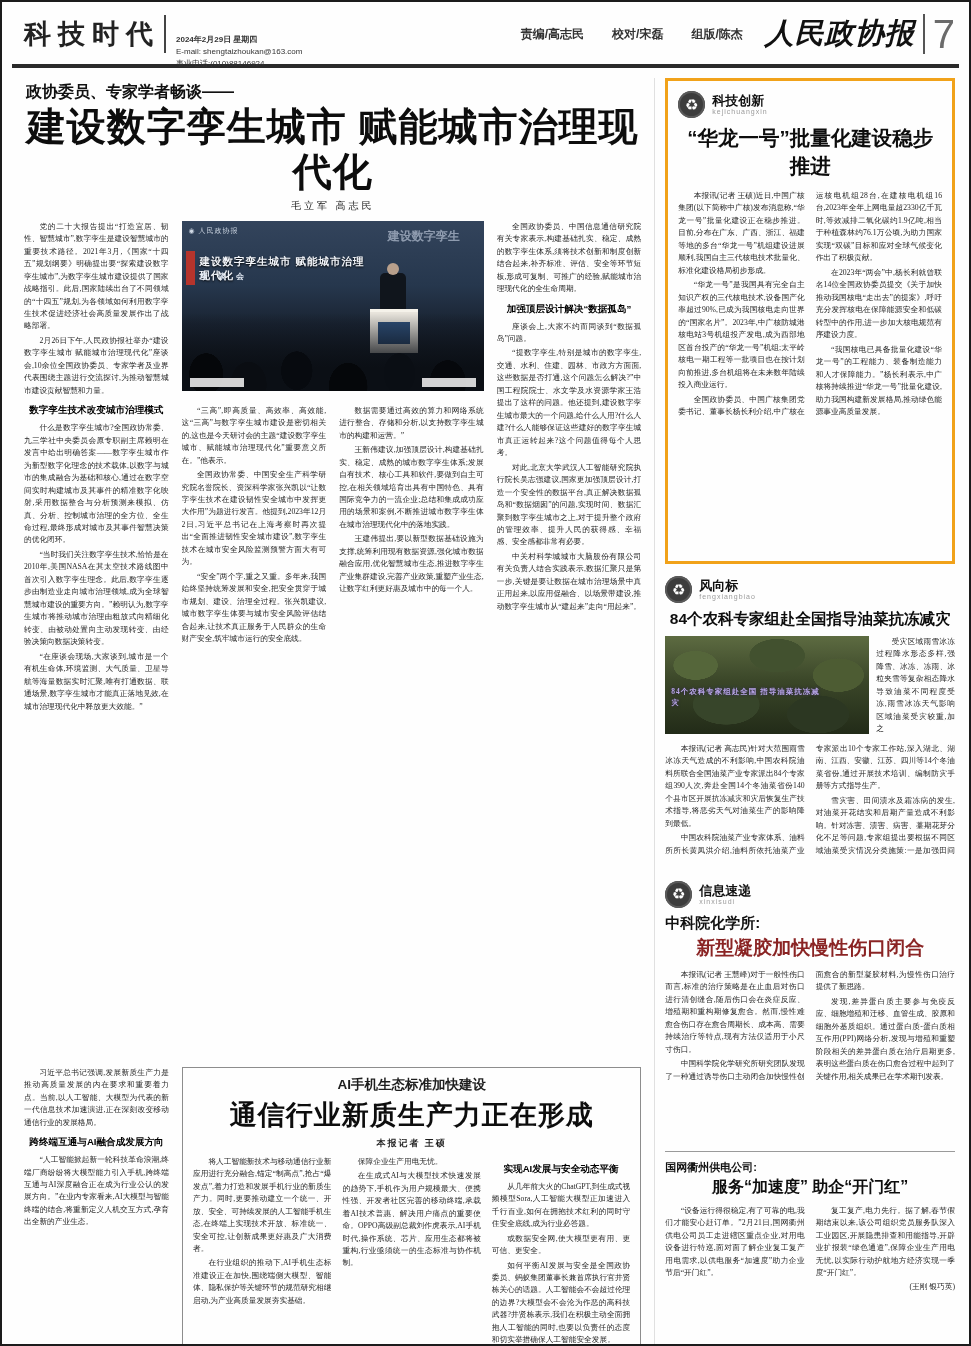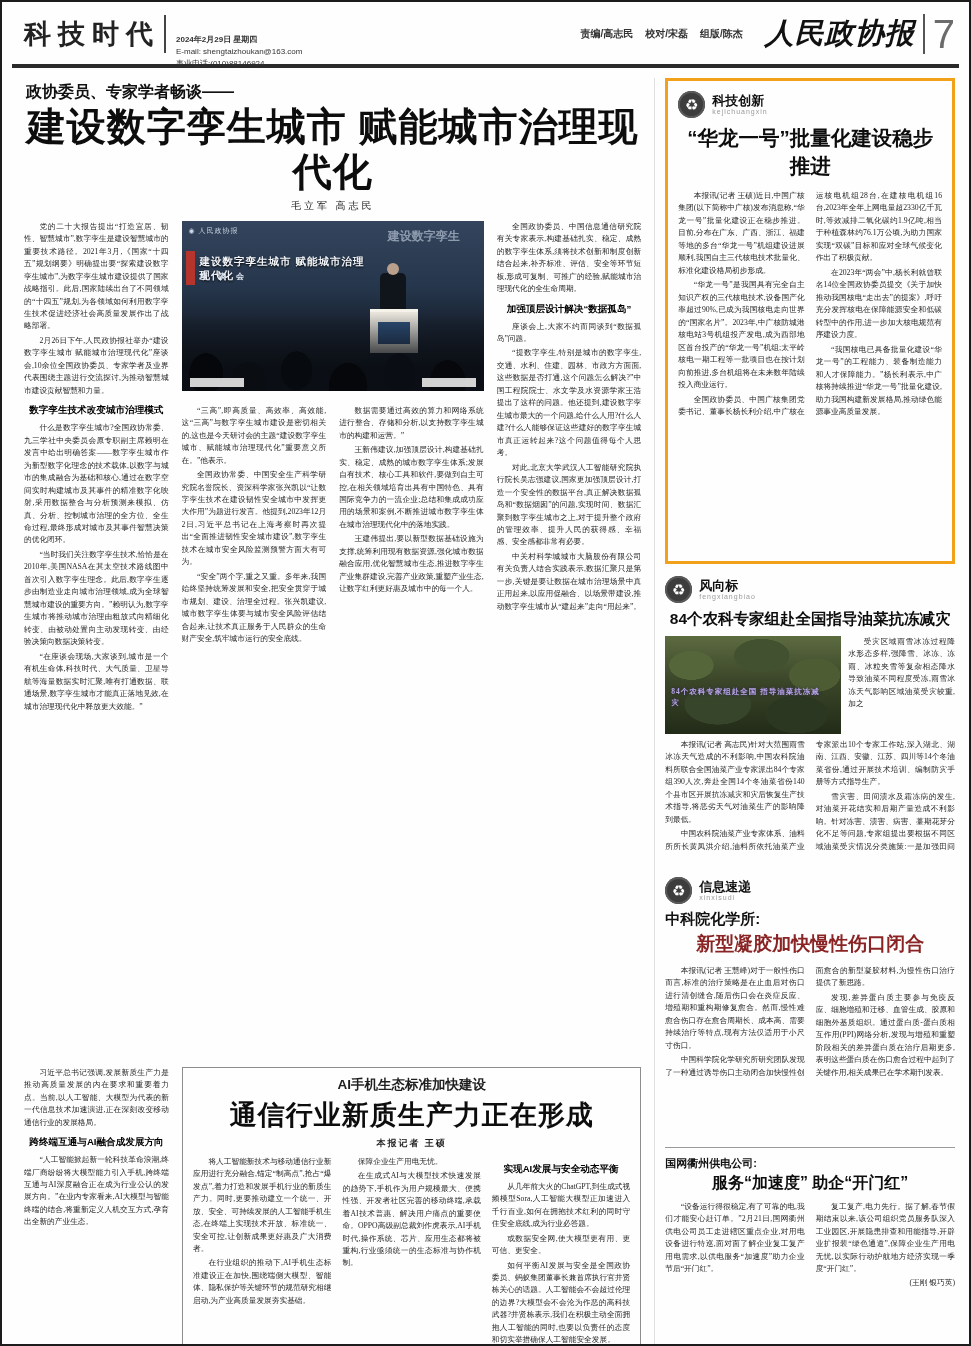--- a/index.html
+++ b/index.html
@@ -9,21 +9,21 @@
     border:2px solid #1c1c1c;position:relative;overflow:hidden;
     font-family:"Liberation Serif","DejaVu Serif",serif;color:#1e1e1e;
   }
   
   .hdr{display:flex;align-items:center;height:52px;margin:6px 14px 0 22px;}
   .hdr-section{font-family:"Liberation Sans",sans-serif;font-weight:900;font-size:27px;letter-spacing:7px;color:#222;white-space:nowrap;}
   .hdr-v{width:2px;height:38px;background:#444;margin:0 10px 0 4px;}
   .hdr-pub{font-family:"Liberation Sans",sans-serif;font-size:8px;line-height:1.5;color:#333;}
   .hdr-pub .d{font-weight:700;margin-top:35px;}
   .hdr-spacer{flex:1;}
-  .hdr-editors{font-family:"Liberation Sans",sans-serif;font-size:10px;font-weight:700;color:#333;display:flex;gap:12px;margin-right:22px;}
+  .hdr-editors{font-family:"Liberation Sans",sans-serif;font-size:12px;font-weight:700;color:#333;display:flex;gap:28px;margin-right:22px;}
   .hdr-mast{font-size:29px;font-weight:900;font-style:italic;letter-spacing:1px;color:#111;white-space:nowrap;}
   .hdr-pageno{font-family:"Liberation Sans",sans-serif;font-size:40px;font-weight:300;color:#6b6b6b;border-left:2px solid #555;padding-left:8px;margin-left:8px;line-height:1;}
   .hdr-rule{height:4px;background:#2a2a2a;margin:4px 10px 0 10px;}
   
   .content{display:flex;gap:13px;padding:10px 14px 0 22px;}
   .leftzone{width:620px;}
   .rightzone{width:302px;}
   
   .kicker{font-family:"Liberation Sans",sans-serif;font-weight:800;font-size:16px;color:#111;margin:4px 0 2px 2px;}
   .main-h1{font-family:"Liberation Sans",sans-serif;font-weight:900;font-size:39px;letter-spacing:1px;color:#0d0d0d;text-align:center;margin:2px 0 4px 0;line-height:1.15;}
@@ -79,21 +79,21 @@
     display:flex;align-items:center;justify-content:center;font-size:15px;flex:none;
     box-shadow:inset 0 0 0 2px #5a5a5a;}
   .badge-label{font-family:"Liberation Sans",sans-serif;font-weight:900;font-size:13px;color:#111;line-height:1.1;}
   .badge-pinyin{font-family:"Liberation Sans",sans-serif;font-size:7px;color:#9a9a9a;letter-spacing:1px;}
   .hl-h2{font-family:"Liberation Sans",sans-serif;font-weight:900;font-size:20.5px;text-align:center;margin:6px 0 10px;color:#0d0d0d;}
   .twocol{columns:2;column-gap:11px;overflow:hidden;}
   .hl-body{height:392px;}
   .fx-sec{margin-top:12px;}
   .fx-h2{font-family:"Liberation Sans",sans-serif;font-weight:900;font-size:15.5px;text-align:center;margin:4px 0 6px;color:#0d0d0d;}
   .fx-row{display:flex;gap:7px;margin-bottom:5px;}
-  .photo2{position:relative;width:176px;height:98px;flex:none;overflow:hidden;
+  .photo2{position:relative;width:204px;height:98px;flex:none;overflow:hidden;
     background:
       radial-gradient(40px 26px at 15% 30%,#55663a 55%,transparent 56%),
       radial-gradient(50px 30px at 55% 20%,#42512f 55%,transparent 56%),
       radial-gradient(46px 30px at 85% 40%,#4d5c33 55%,transparent 56%),
       radial-gradient(60px 36px at 30% 70%,#37452a 55%,transparent 56%),
       radial-gradient(56px 34px at 75% 80%,#2c3722 55%,transparent 56%),
       linear-gradient(180deg,#5d6b41 0%,#3b4729 45%,#222b18 100%);}
   .photo2 .pcap{position:absolute;left:6px;bottom:26px;color:#b9a7e8;font-size:7.5px;font-weight:700;letter-spacing:1px;width:150px;line-height:1.5;text-shadow:0 0 3px #2c1d52;}
   .fx-side{flex:1;overflow:hidden;}
   .fx-body{height:126px;}
@@ -138,21 +138,21 @@
       <h1 class="main-h1">建设数字孪生城市  赋能城市治理现代化</h1>
       <div class="main-byline">毛立军  高志民</div>
 
       <div class="main-grid">
         <div class="colblock mg-c1">
           <p class="bp">党的二十大报告提出“打造宜居、韧性、智慧城市”,数字孪生是建设智慧城市的重要技术路径。2021年3月,《国家“十四五”规划纲要》明确提出要“探索建设数字孪生城市”,为数字孪生城市建设提供了国家战略指引。此后,国家陆续出台了不同领域的“十四五”规划,为各领域如何利用数字孪生技术促进经济社会高质量发展作出了战略部署。</p>
           <p class="bp">2月26日下午,人民政协报社举办“建设数字孪生城市 赋能城市治理现代化”座谈会,10余位全国政协委员、专家学者及业界代表围绕主题进行交流探讨,为推动智慧城市建设贡献智慧和力量。</p>
           <div class="colsub">数字孪生技术改变城市治理模式</div>
           <p class="bp">什么是数字孪生城市?全国政协常委、九三学社中央委员会原专职副主席赖明在发言中给出明确答案——数字孪生城市作为新型数字化理念的技术载体,以数字与城市的集成融合为基础和核心,通过在数字空间实时构建城市及其事件的精准数字化映射,采用数据整合与分析预测来模拟、仿真、分析、控制城市治理的全方位、全生命过程,最终形成对城市及其事件智慧决策的优化闭环。</p>
           <p class="bp">“当时我们关注数字孪生技术,恰恰是在2010年,美国NASA在其太空技术路线图中首次引入数字孪生理念。此后,数字孪生逐步由制造业走向城市治理领域,成为全球智慧城市建设的重要方向。”赖明认为,数字孪生城市将推动城市治理由粗放式向精细化转变、由被动处置向主动发现转变、由经验决策向数据决策转变。</p>
-          <p class="bp">“在座谈会现场,大家谈到,城市是一个有机生命体,科技时代、大气质量、卫星导航等海量数据实时汇聚,唯有打通数据、联通场景,数字孪生城市才能真正落地见效,在城市治理现代化中释放更大效能。”</p>
+          <p class="bp">“在座谈会现场,大家谈到,城市是一个有机生命体,环境监测、大气质量、卫星导航等海量数据实时汇聚,唯有打通数据、联通场景,数字孪生城市才能真正落地见效,在城市治理现代化中释放更大效能。”</p>
         </div>
 
         <div class="mg-photo">
           <div class="photo1">
             <span class="wm">◉ 人民政协报</span>
             <span class="ghost">建设数字孪生</span>
             <div class="redpanel"></div>
             <div class="banner">建设数字孪生城市  赋能城市治理现代化</div>
             <div class="banner2">座 谈 会</div>
             <div class="speaker"></div>

